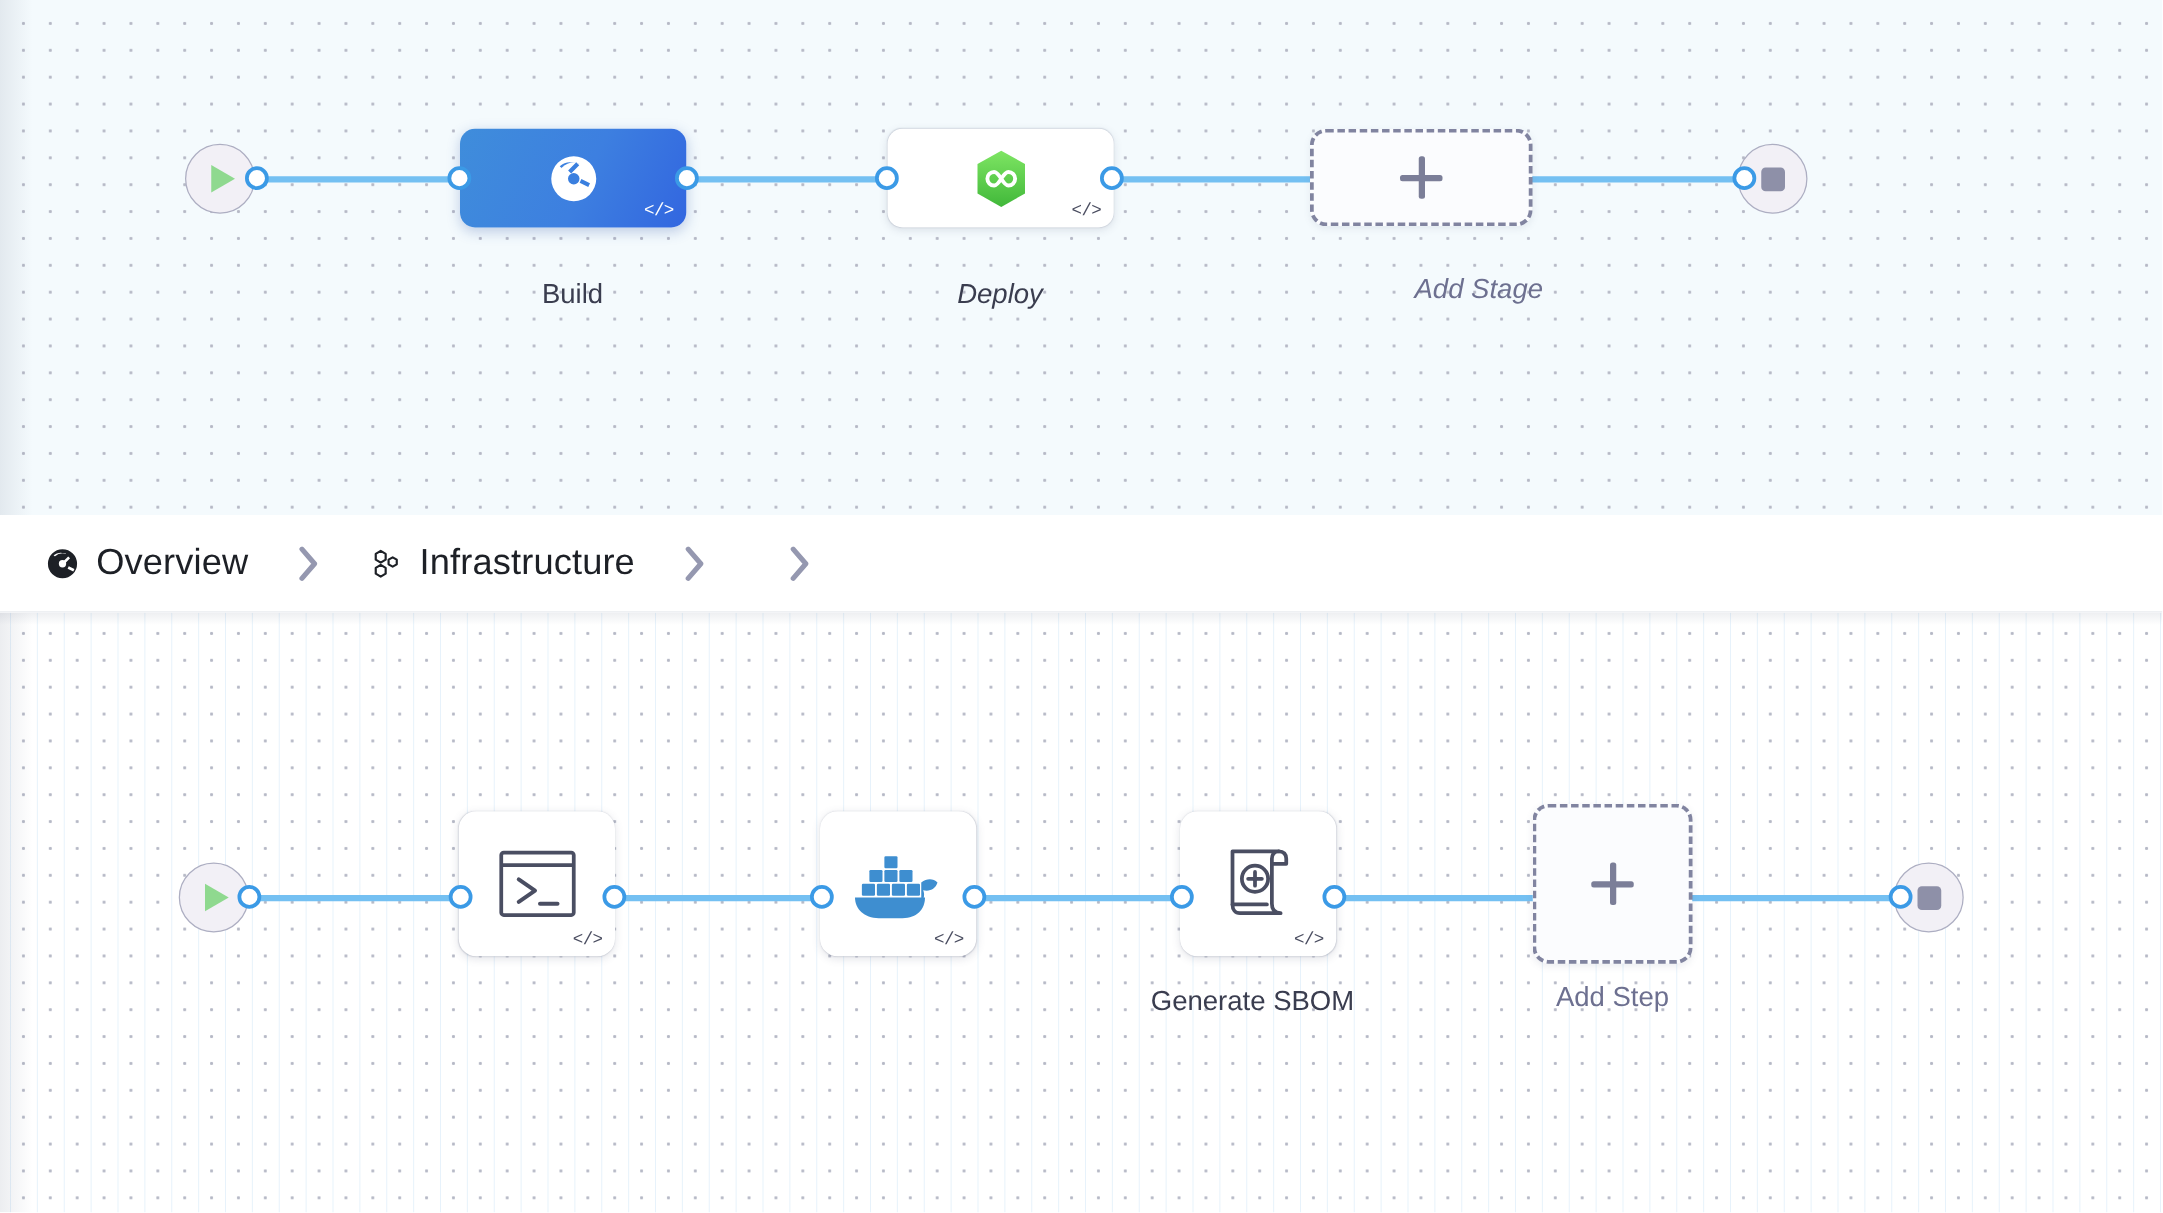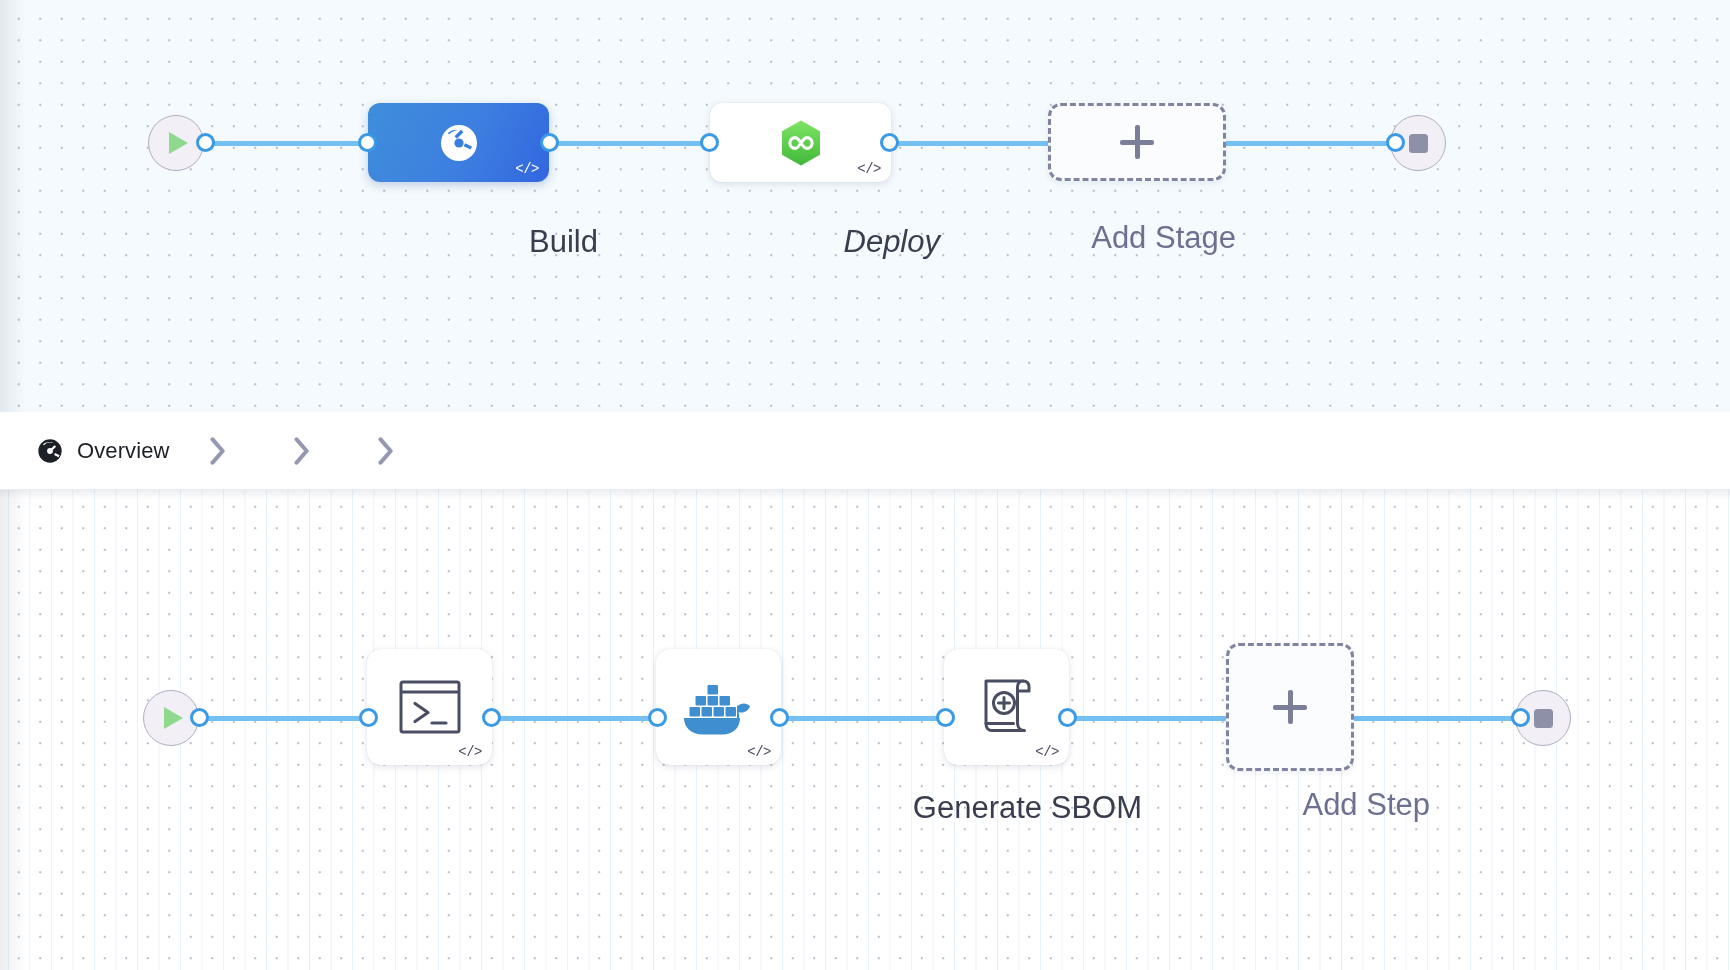--- a/index.html
+++ b/index.html
@@ -133,23 +133,23 @@
   }
   .plus::before, .plus::after {
     content: ""; position: absolute; background: #7b7e98; border-radius: 2px;
   }
   .plus::before { left: 0; right: 0; top: 14.5px; height: 5px; }
   .plus::after  { top: 0; bottom: 0; left: 14.5px; width: 5px; }
 
   
   .node-label {
     position: absolute;
-    text-align: right;
+    text-align: center;
     color: #3a3d4f;
-    font-size: 31px;
+    font-size: 22px;
     line-height: 1.58;
     white-space: pre-line;
     z-index: 3;
   }
   .node-label.muted { color: #6d7090; }
 
   
   .tabbar {
     position: absolute;
     top: 412px; left: 0; right: 0; height: 78px;
@@ -160,21 +160,21 @@
     border-bottom: 1px solid #e9ebf0;
   }
   .tab {
     display: flex; align-items: center; gap: 13px;
     height: 78px;
     padding: 0 6px;
     position: relative;
     cursor: pointer;
   }
   .tab-label {
-    font-size: 22px;
+    font-size: 29px;
     color: #1d2026;
     letter-spacing: .1px;
   }
   .tab.active .tab-label { font-weight: bold; }
   .tab.active::after {
     content: "";
     position: absolute; left: 0; right: 0; bottom: 0;
     height: 5px; background: #2f6fc4; border-radius: 3px 3px 0 0;
   }
   .tab-ico { width: 28px; height: 28px; display: block; flex: none; }
@@ -230,21 +230,21 @@
           <path fill="none" stroke="#ffffff" stroke-width="3.1" stroke-linecap="round" d="M20.3 20.6c-3 0-5.4 2.4-5.4 5.4s2.4 5.4 5.4 5.4c4.6 0 6.8-10.8 11.4-10.8 3 0 5.4 2.4 5.4 5.4s-2.4 5.4-5.4 5.4c-4.6 0-6.8-10.8-11.4-10.8Z"></path>
         </svg>
         <span class="code-badge">&lt;/&gt;</span>
       </div>
       <div class="port" style="left:880px; top:133px;"></div>
       <div class="node-label" style="left:660px; top:218px; width:280px;font-style:italic;">Deploy</div>
 
       <div class="add-node wide" style="left:1048px; top:103px;">
         <div class="plus"></div>
       </div>
-      <div class="node-label muted" style="left:956px; top:214px; width:280px;">Add Stage</div>
+      <div class="node-label muted" style="left:1043px; top:214px; width:280px;font-style:italic;">Add Stage</div>
 
       <div class="port" style="left:1386px; top:133px;"></div>
       <div class="terminal" style="left:1390px; top:115px;">
         <div class="stop-sq"></div>
       </div>
 
     </div>
   </div>
 
   <div class="tabbar">
@@ -256,20 +256,30 @@
         <circle cx="12" cy="12" r="2.5" fill="#ffffff"></circle>
         <path fill="#ffffff" d="m15.9 7 1.3 1.3-4 4L11.9 11zM20.2 15.6l-.8 1.7-3.9-1.9.8-1.7z"></path>
       </svg>
       <span class="tab-label">Overview</span>
     </div>
 
     <svg class="chev" viewBox="0 0 10 18">
       <path d="M1.5 1.5 8 9l-6.5 7.5" fill="none" stroke="currentColor" stroke-width="2.6" stroke-linecap="round" stroke-linejoin="round"></path>
     </svg>
 
+    <div class="tab">
+      <svg class="tab-ico" viewBox="0 0 24 24">
+        <g fill="none" stroke="#1d2026" stroke-width="1.5" stroke-linejoin="round">
+          <path d="M8.2 3.2 11.6 5.2v4L8.2 11.2 4.8 9.2v-4z"></path>
+          <path d="M16.4 7.6 19.2 9.2v3.2l-2.8 1.6-2.8-1.6V9.2z"></path>
+          <path d="M8.2 12.8 11.6 14.8v4L8.2 20.8 4.8 18.8v-4z"></path>
+        </g>
+      </svg>
+      <span class="tab-label">Infrastructure</span>
+    </div>
 
     <svg class="chev" viewBox="0 0 10 18">
       <path d="M1.5 1.5 8 9l-6.5 7.5" fill="none" stroke="currentColor" stroke-width="2.6" stroke-linecap="round" stroke-linejoin="round"></path>
     </svg>
 
 
     <svg class="chev" viewBox="0 0 10 18">
       <path d="M1.5 1.5 8 9l-6.5 7.5" fill="none" stroke="currentColor" stroke-width="2.6" stroke-linecap="round" stroke-linejoin="round"></path>
     </svg>
 

